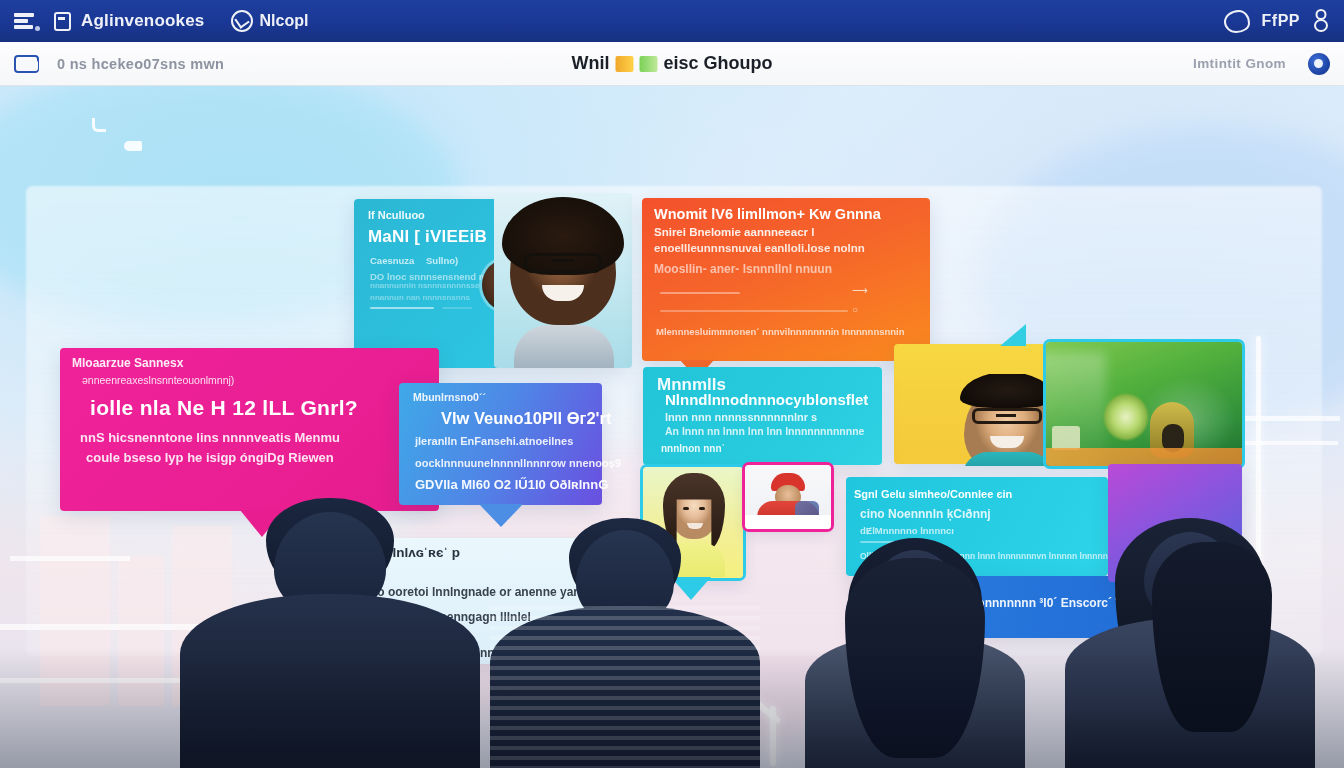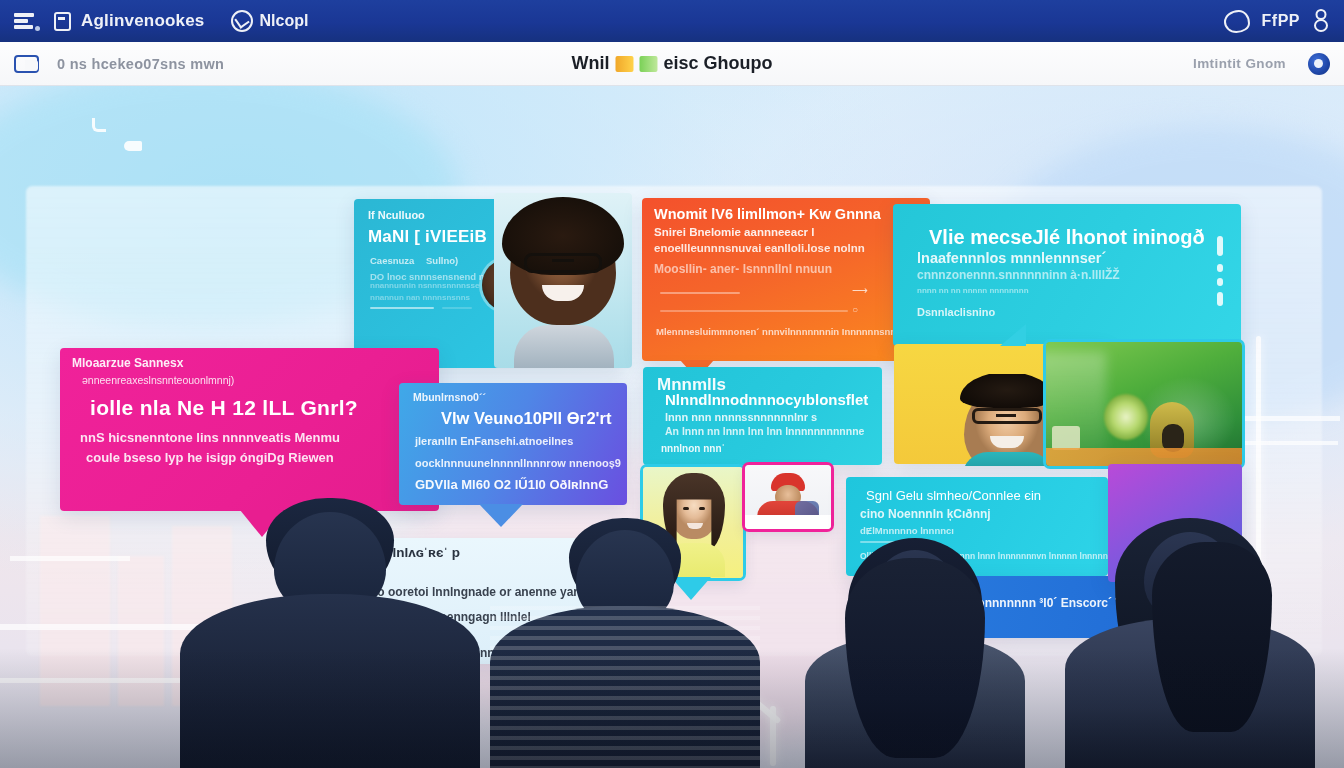--- a/index.html
+++ b/index.html
@@ -293,32 +293,20 @@
       <span class="btxt" style="left:12px;top:44px;font-size:11.5px;font-weight:700;opacity:.85;">enoellleunnnsnuvai eanlloli.lose nolnn</span>
       <span class="btxt" style="left:12px;top:64px;font-size:12px;font-weight:700;opacity:.6;">Moosllin- aner- lsnnnllnl  nnuun</span>
       <div class="hairline" style="left:18px;top:94px;width:80px;opacity:.7;"></div>
       <div class="hairline" style="left:18px;top:112px;width:188px;opacity:.55;"></div>
       <span class="btxt" style="left:210px;top:86px;font-size:11px;opacity:.75;">⟶</span>
       <span class="btxt" style="left:210px;top:106px;font-size:10px;opacity:.6;">○</span>
       <span class="btxt" style="left:14px;top:128px;font-size:9.5px;font-weight:700;opacity:.72;">Mlennnesluimmnonen´ nnnvilnnnnnnnin  Innnnnnsnnin</span>
       <div class="tail" style="left:38px;bottom:-18px;border-width:19px 17px 0 17px;border-color:#f4682a transparent transparent transparent;"></div>
     </div>
 
-    <div class="bubble" style="left:893px;top:118px;width:348px;height:142px;
-                background:linear-gradient(120deg,#24c7d8 0%,#2ccee0 55%,#33d6e7 100%);">
-      <span class="btxt" style="left:36px;top:22px;font-size:20px;font-weight:800;">Vlie  mecseJlé lhonot ininogð</span>
-      <span class="btxt" style="left:24px;top:46px;font-size:14.5px;font-weight:700;opacity:.88;">lnaafennnlos  mnnlennnser´</span>
-      <span class="btxt" style="left:24px;top:64px;font-size:12px;font-weight:600;opacity:.62;">cnnnzonennn.snnnnnninn  à·n.llllŽŽ</span>
-      <span class="btxt" style="left:24px;top:82px;font-size:8px;font-weight:600;opacity:.5;">nnnn nn nn nnnnn nnnnnnnn</span>
-      <span class="btxt" style="left:24px;top:102px;font-size:11px;font-weight:700;opacity:.82;">Dsnnlaclisnino</span>
-      <div class="dots" style="right:18px;top:32px;height:20px;"></div>
-      <div class="dots" style="right:18px;top:60px;height:8px;"></div>
-      <div class="dots" style="right:18px;top:74px;height:8px;"></div>
-      <div class="dots" style="right:18px;top:88px;height:14px;"></div>
-    </div>
 
     <div class="bubble" style="left:894px;top:258px;width:216px;height:120px;background:linear-gradient(180deg,#f7d742,#f4c93a);">
       <div class="tail" style="left:106px;top:-20px;border-width:0 0 22px 26px;border-color:transparent transparent #32cfe3 transparent;"></div>
       <div class="portrait" style="left:58px;top:30px;width:110px;height:92px;overflow:hidden;">
         <div style="position:absolute;left:12px;top:10px;width:86px;height:90px;border-radius:50% 50% 44% 44%/56% 56% 44% 44%;
                     background:radial-gradient(32px 38px at 50% 40%, #f3cda6 0%, #dcab7b 58%, #a87c52 100%);"></div>
         <div style="position:absolute;left:8px;top:-2px;width:94px;height:36px;border-radius:50% 50% 36% 36%/74% 74% 26% 26%;
                     background:radial-gradient(closest-side,#241a12,#120c08);"></div>
         <div style="position:absolute;left:20px;top:34px;width:70px;height:16px;border:3px solid #241a12;border-radius:6px;"></div>
         <div style="position:absolute;left:44px;top:40px;width:20px;height:3px;background:#241a12;"></div>
@@ -346,21 +334,21 @@
                 background:linear-gradient(135deg,#f0229a 0%,#ea1f93 60%,#e41c8c 100%);">
       <span class="btxt sm" style="left:12px;top:8px;font-size:12px;">Mloaarzue Sannesx</span>
       <span class="btxt" style="left:22px;top:26px;font-size:10.5px;font-weight:400;opacity:.85;">ənneenreaxeslnsnnteouonlmnnj)</span>
       <span class="btxt lg" style="left:30px;top:48px;text-align:center;">iolle nla Ne H 12 lLL Gnrl?</span>
       <span class="btxt body" style="left:20px;top:82px;">nnS hicsnenntone lins  nnnnveatis Menmu</span>
       <span class="btxt body" style="left:26px;top:102px;">coule bseso lyp he isigp óngiDg Riewen</span>
       <div class="tail" style="left:180px;bottom:-26px;border-width:27px 22px 0 22px;border-color:#e81e90 transparent transparent transparent;"></div>
       <div class="tail" style="left:246px;bottom:-24px;border-width:25px 0 0 36px;border-color:#2f63d8 transparent transparent transparent;"></div>
     </div>
 
-    <div class="bubble" style="left:399px;top:297px;width:228px;height:122px;
+    <div class="bubble" style="left:399px;top:297px;width:203px;height:122px;
                 background:linear-gradient(115deg,#3fa9e8 0%,#4f86e6 48%,#6a4fe0 100%);">
       <span class="btxt" style="left:14px;top:8px;font-size:10.5px;font-weight:700;opacity:.9;">Mbunlrnsno0´´</span>
       <span class="btxt" style="left:18px;top:26px;font-size:16.5px;font-weight:800;margin-left:24px;">Vlw Veuɴo10Pll Ѳг2'rt</span>
       <span class="btxt" style="left:16px;top:52px;font-size:11px;font-weight:700;opacity:.88;">jleranlln EnFansehi.atnoeilnes</span>
       <span class="btxt" style="left:16px;top:74px;font-size:11px;font-weight:700;opacity:.88;text-align:center;">oocklnnnuunelnnnnllnnnrow  nnenooș9</span>
       <span class="btxt" style="left:16px;top:94px;font-size:13px;font-weight:800;opacity:.95;">GDVlla Ml60  O2 lŰ1l0  OðlʀlnnG</span>
       <div class="tail" style="left:80px;bottom:-22px;border-width:23px 22px 0 22px;border-color:#4b8ee4 transparent transparent transparent;"></div>
     </div>
 
     <div class="bubble" style="left:643px;top:281px;width:239px;height:98px;
@@ -398,21 +386,21 @@
         <div style="position:absolute;left:2px;top:30px;width:62px;height:30px;border-radius:16px 16px 0 0;
                     background:linear-gradient(180deg,#e2453a,#bb2a22);"></div>
         <div style="position:absolute;left:40px;top:30px;width:24px;height:28px;border-radius:6px;
                     background:linear-gradient(135deg,#5f77b4,#3f5490);opacity:.85;"></div>
       </div>
       <div style="position:absolute;left:0;bottom:0;width:100%;height:14px;background:#ffffff;"></div>
     </div>
 
     <div class="bubble" style="left:846px;top:391px;width:262px;height:99px;
                 background:linear-gradient(120deg,#1fc6dd 0%,#27cde3 55%,#2ed4e8 100%);">
-      <span class="btxt" style="left:20px;top:11px;font-size:13px;font-weight:400;">Sgnl Gelu slmheo/Connlee єin</span>
+      <span class="btxt" style="left:8px;top:11px;font-size:11px;font-weight:700;">Sgnl Gelu slmheo/Connlee єin</span>
       <span class="btxt" style="left:14px;top:30px;font-size:12px;font-weight:700;opacity:.85;">cino Noennnln ķCıðnnj</span>
       <span class="btxt" style="left:14px;top:48px;font-size:9.5px;font-weight:700;opacity:.7;">dɆlMnnnnno lnnnncı</span>
       <div class="hairline" style="left:14px;top:64px;width:56px;opacity:.75;"></div>
       <span class="btxt" style="left:14px;top:74px;font-size:8.5px;font-weight:700;opacity:.7;">Olllnk Nnn Nnnnn lnnnınnnn  lnnn lnnnnnnnvn lnnnnn lnnnnnnnnnnn</span>
     </div>
 
     <div class="bubble" style="left:854px;top:490px;width:388px;height:62px;
                 background:linear-gradient(100deg,#2a7de0 0%,#2472d9 55%,#1f68d4 100%);">
       <span class="btxt" style="left:24px;top:20px;font-size:12px;font-weight:700;opacity:.92;">nnvoux remnnjsxonnnnnnn ³Ι0´ Enscorc´ TlGnsggɐˈʏ</span>
     </div>

